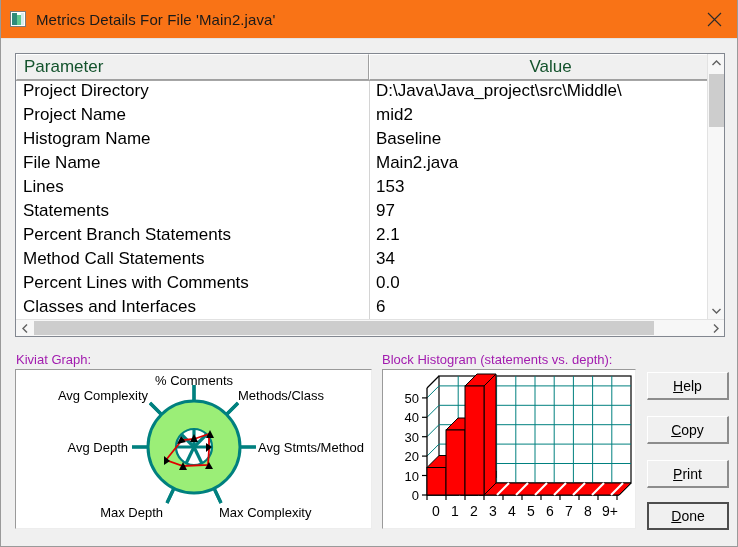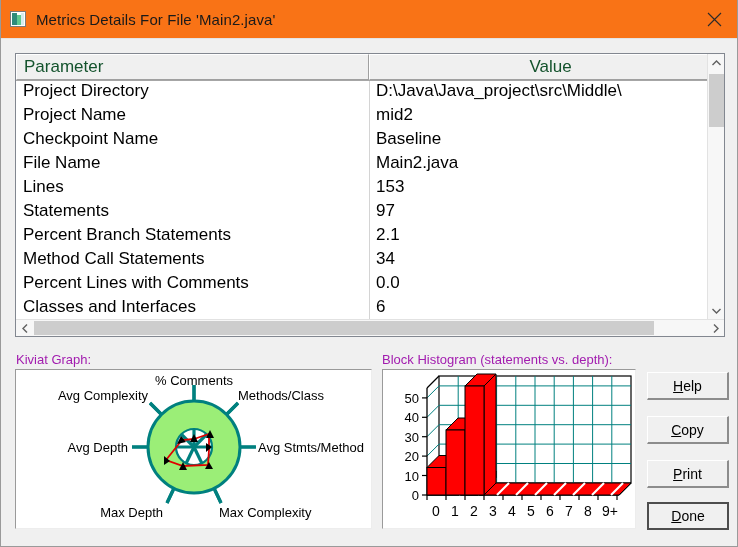--- a/index.html
+++ b/index.html
@@ -270,21 +270,21 @@
     <div id="table-body-wrap">
       <div class="row">
         <div class="cell-param">Project Directory</div>
         <div class="cell-value">D:\Java\Java_project\src\Middle\</div>
       </div>
       <div class="row">
         <div class="cell-param">Project Name</div>
         <div class="cell-value">mid2</div>
       </div>
       <div class="row">
-        <div class="cell-param">Checkpoint Name</div>
+        <div class="cell-param">Histogram Name</div>
         <div class="cell-value">Baseline</div>
       </div>
       <div class="row">
         <div class="cell-param">File Name</div>
         <div class="cell-value">Main2.java</div>
       </div>
       <div class="row">
         <div class="cell-param">Lines</div>
         <div class="cell-value">153</div>
       </div>

